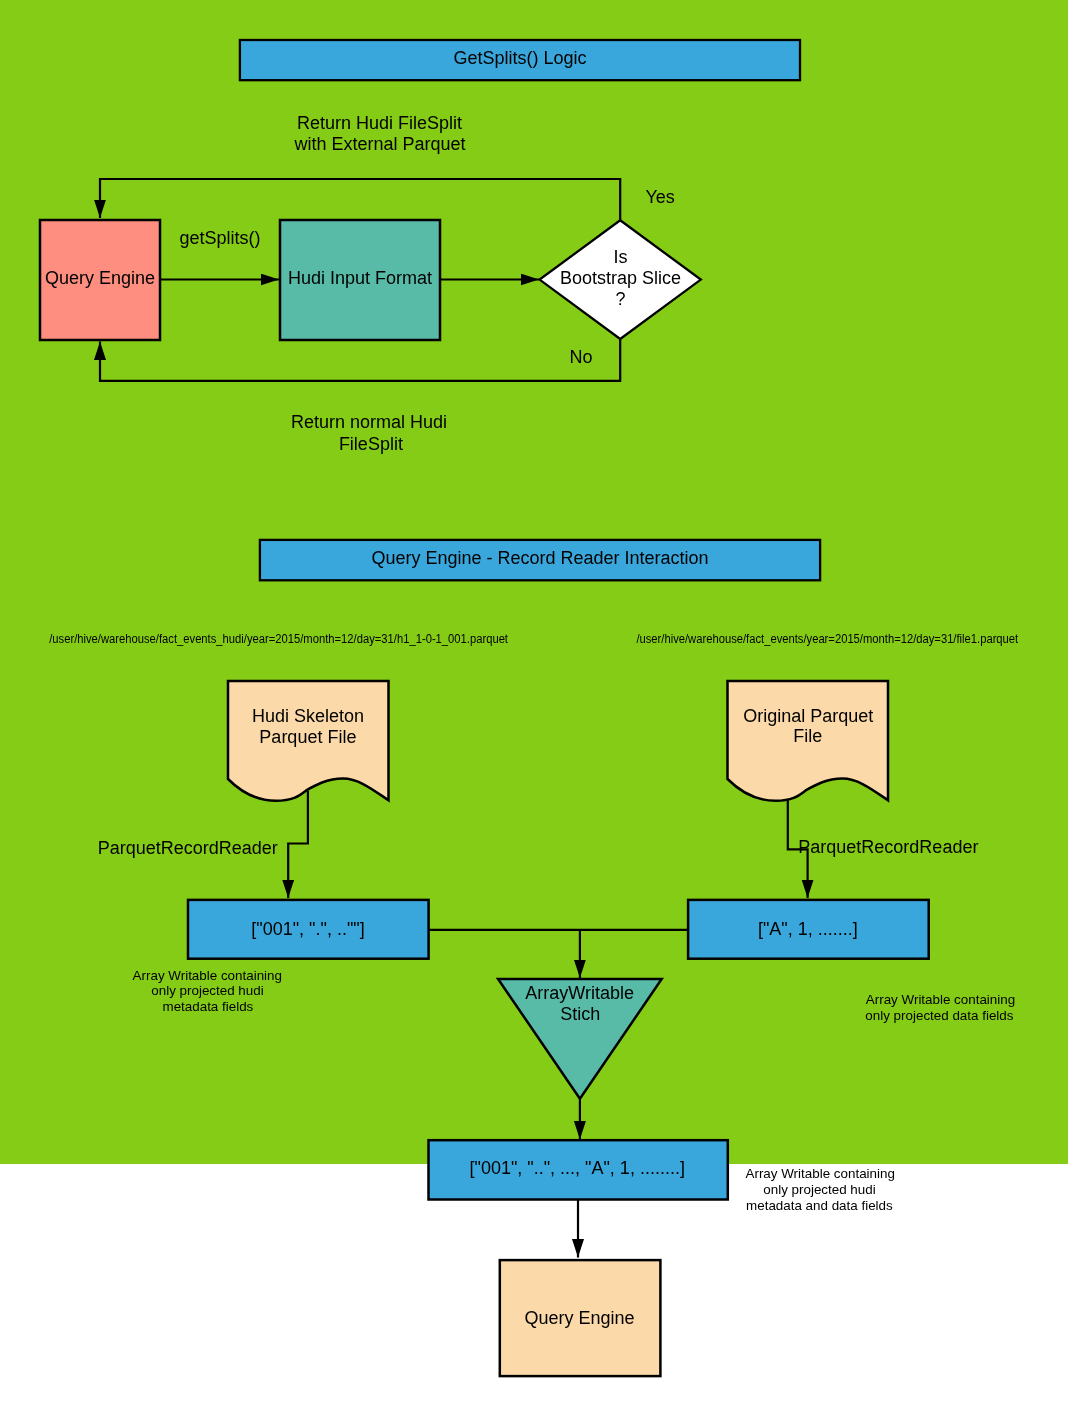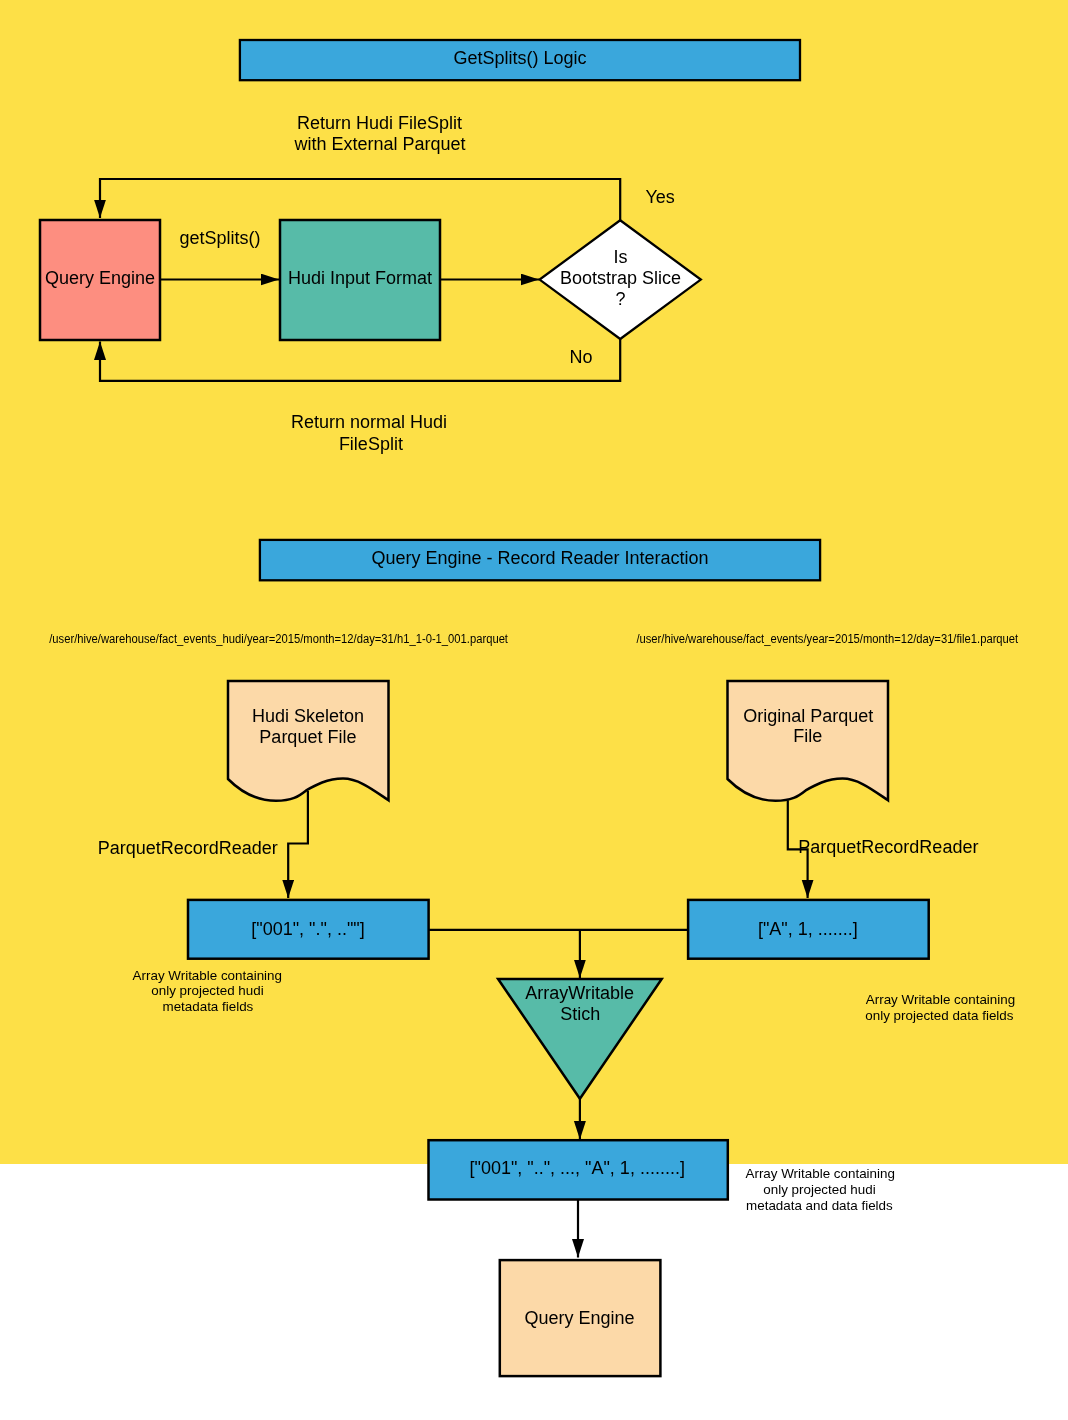--- a/index.html
+++ b/index.html
@@ -1,18 +1,18 @@
 <!DOCTYPE html>
 <html><head>
 <meta charset="utf-8">
 <title>Hudi Diagram</title>
 <style>
   html,body{margin:0;padding:0;background:#ffffff;}
   body{width:1068px;height:1420px;overflow:hidden;font-family:"Liberation Sans",sans-serif;}
-  #stage{position:relative;width:1068px;height:1164px;background:#fde047;}
+  #stage{position:relative;width:1068px;height:1164px;background:#84cc16;}
   svg{display:block;}
   .lbl{font-family:"Liberation Sans",sans-serif;fill:#000;}
 </style>
 </head>
 <body>
 
 <div id="stage">
 <svg width="1068" height="1420" viewBox="0 0 1068 1420">
   <defs>
     <marker id="arw" markerWidth="19" markerHeight="13" refX="18.4" refY="6" orient="auto" markerUnits="userSpaceOnUse">

